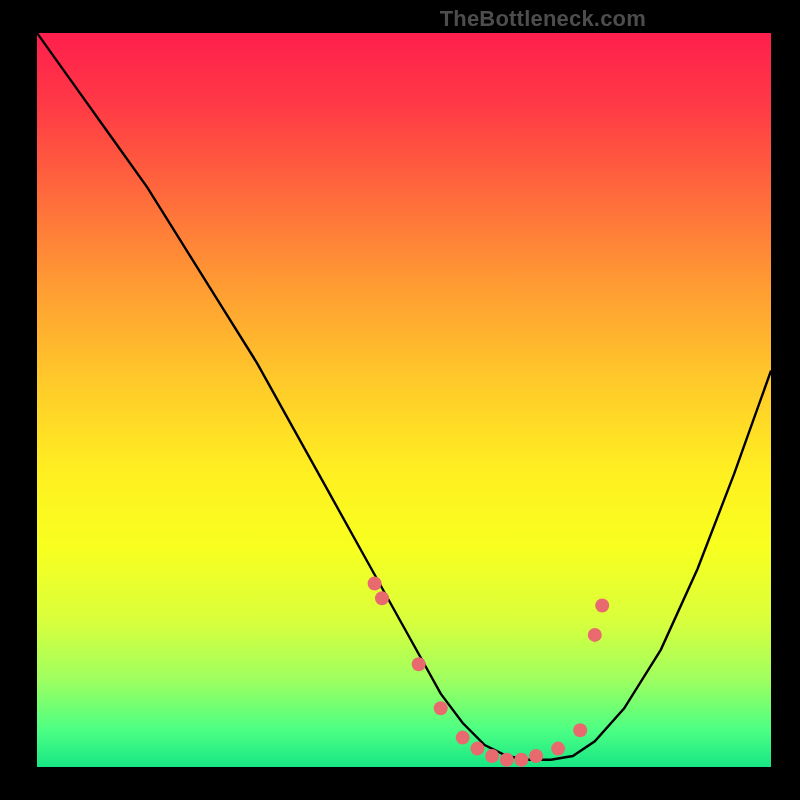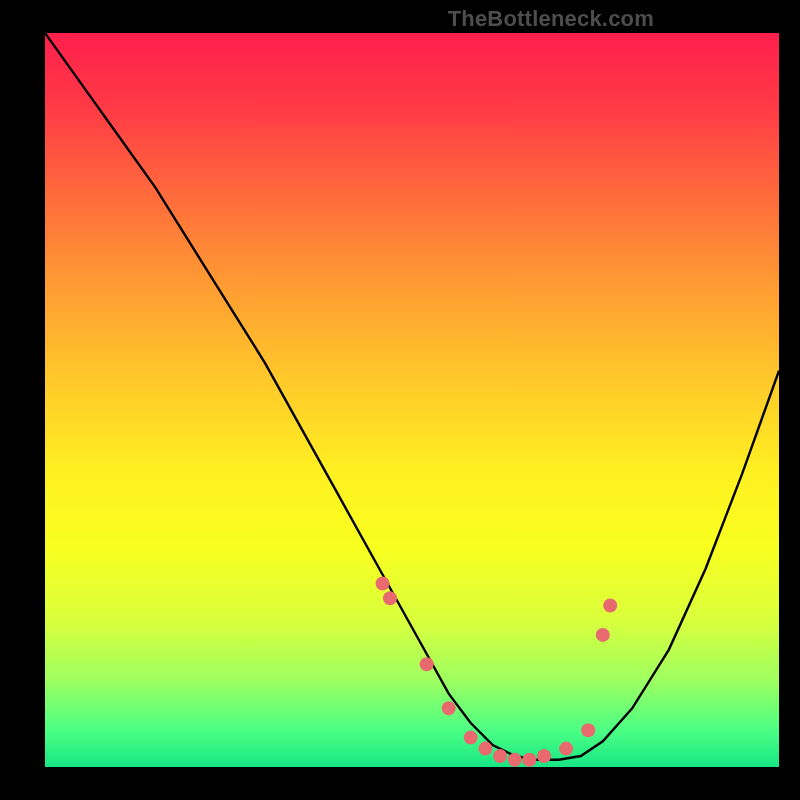--- a/index.html
+++ b/index.html
@@ -6,21 +6,21 @@
     margin: 0;
     padding: 0;
     width: 800px;
     height: 800px;
     background: #000;
     overflow: hidden;
   }
   .frame {
     position: absolute;
     top: 0;
-    left: 12px;
+    left: 4px;
     width: 652px;
     height: 800px;
     background: #000;
     text-decoration: underline;
   }
   .plot-area {
     position: absolute;
     top: 33px;
     left: 33px;
     width: 734px;

